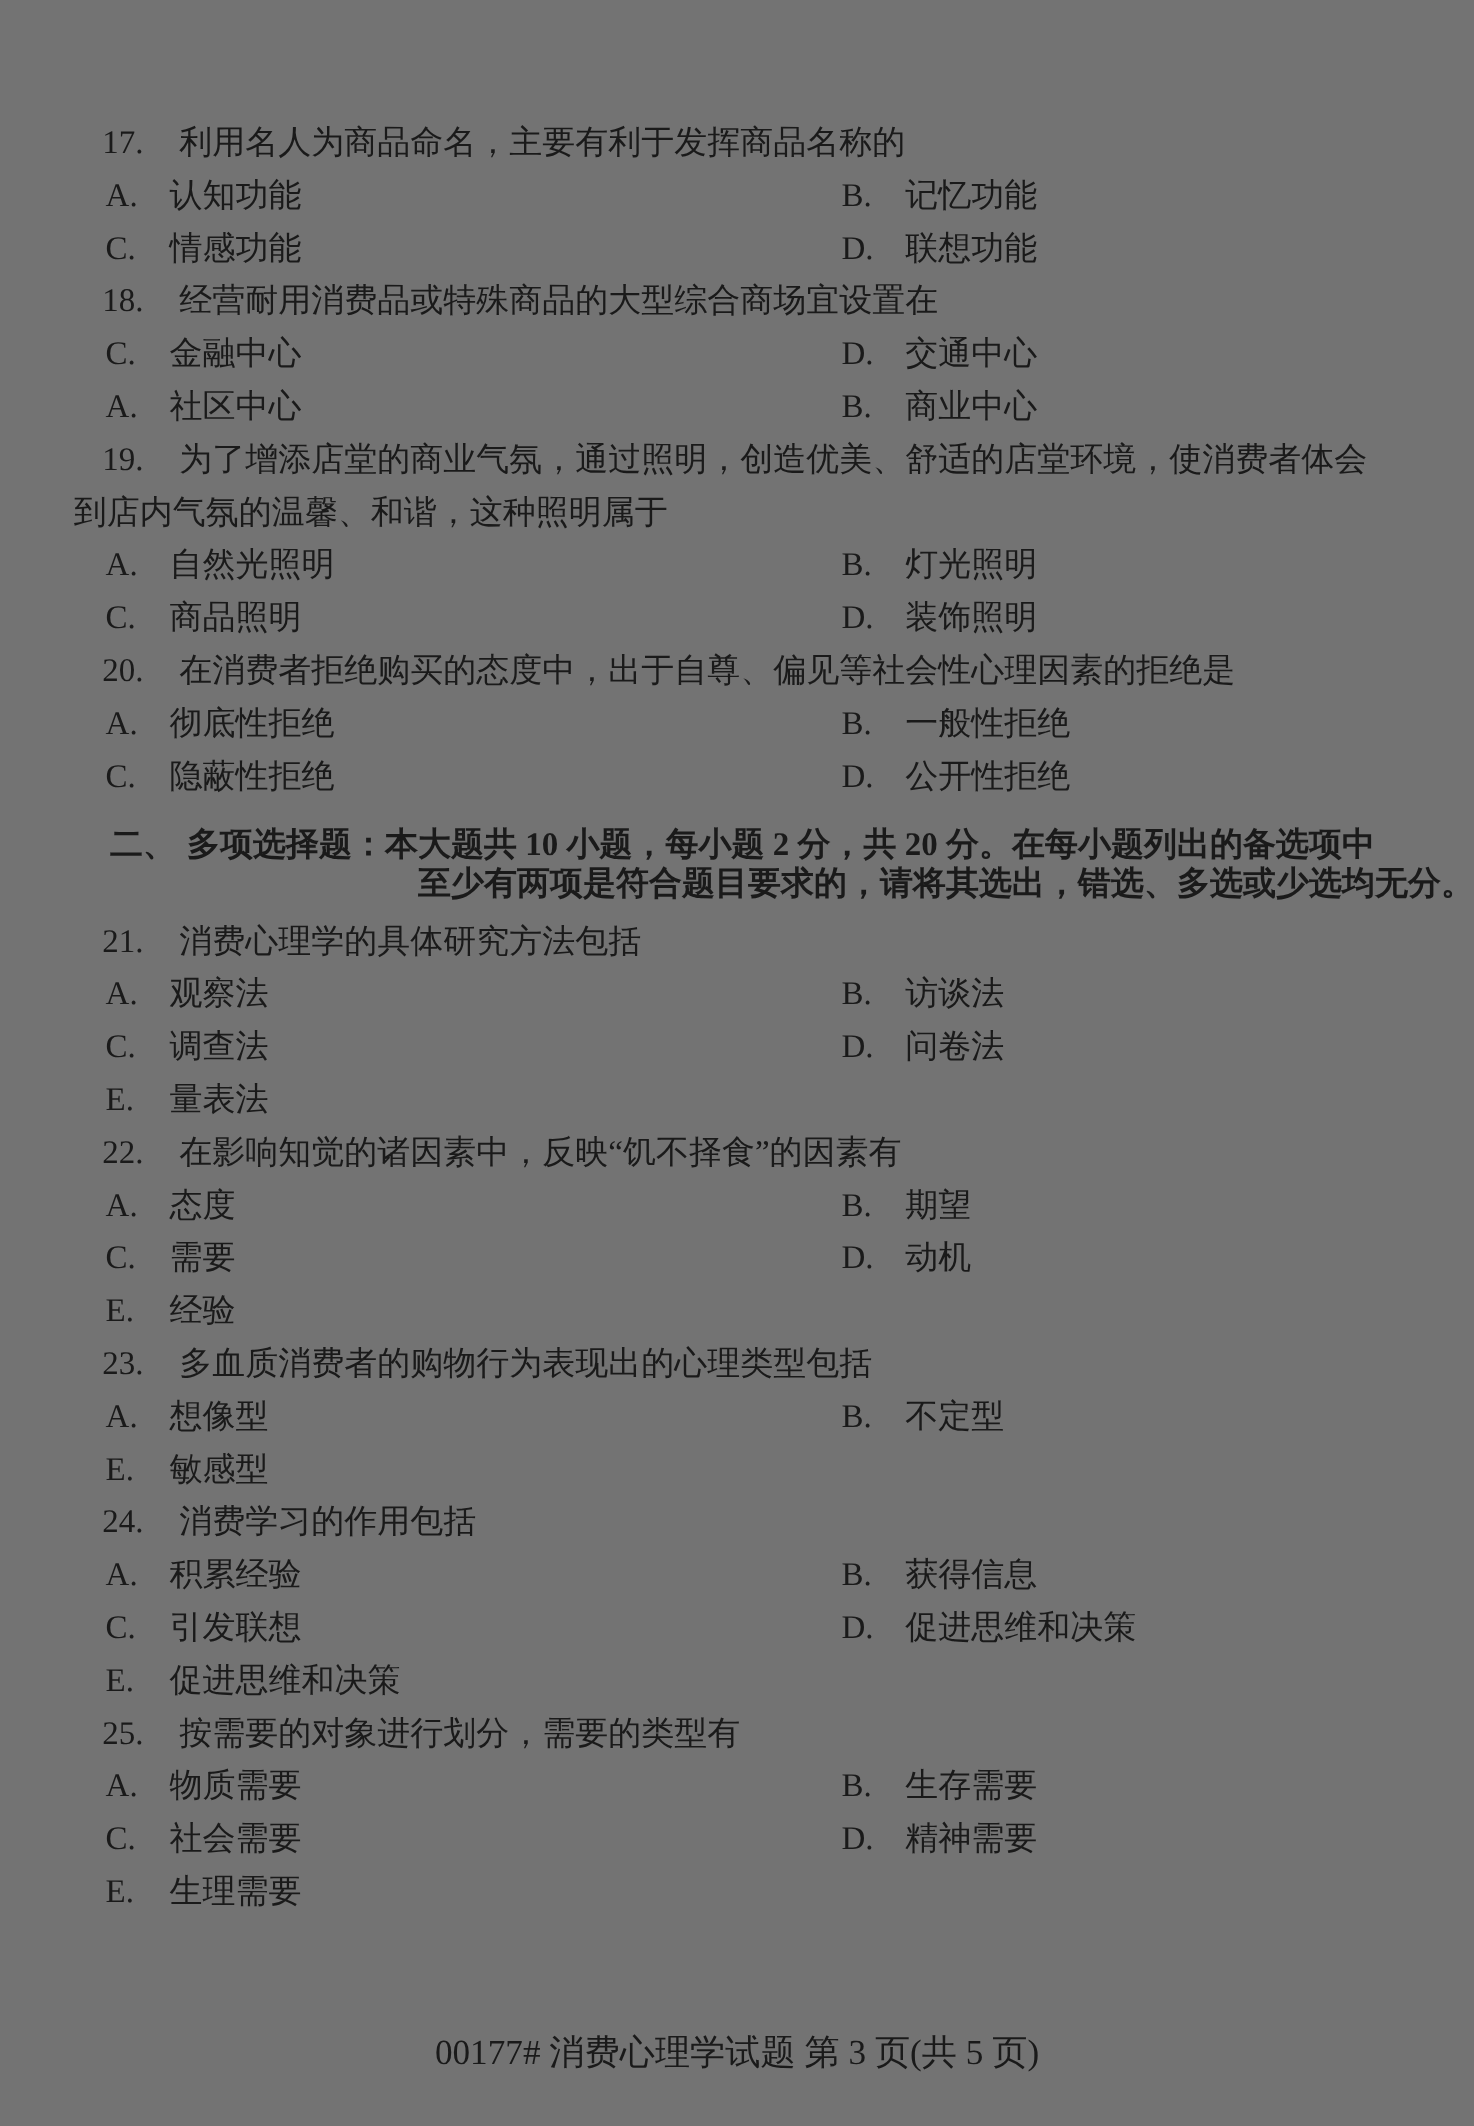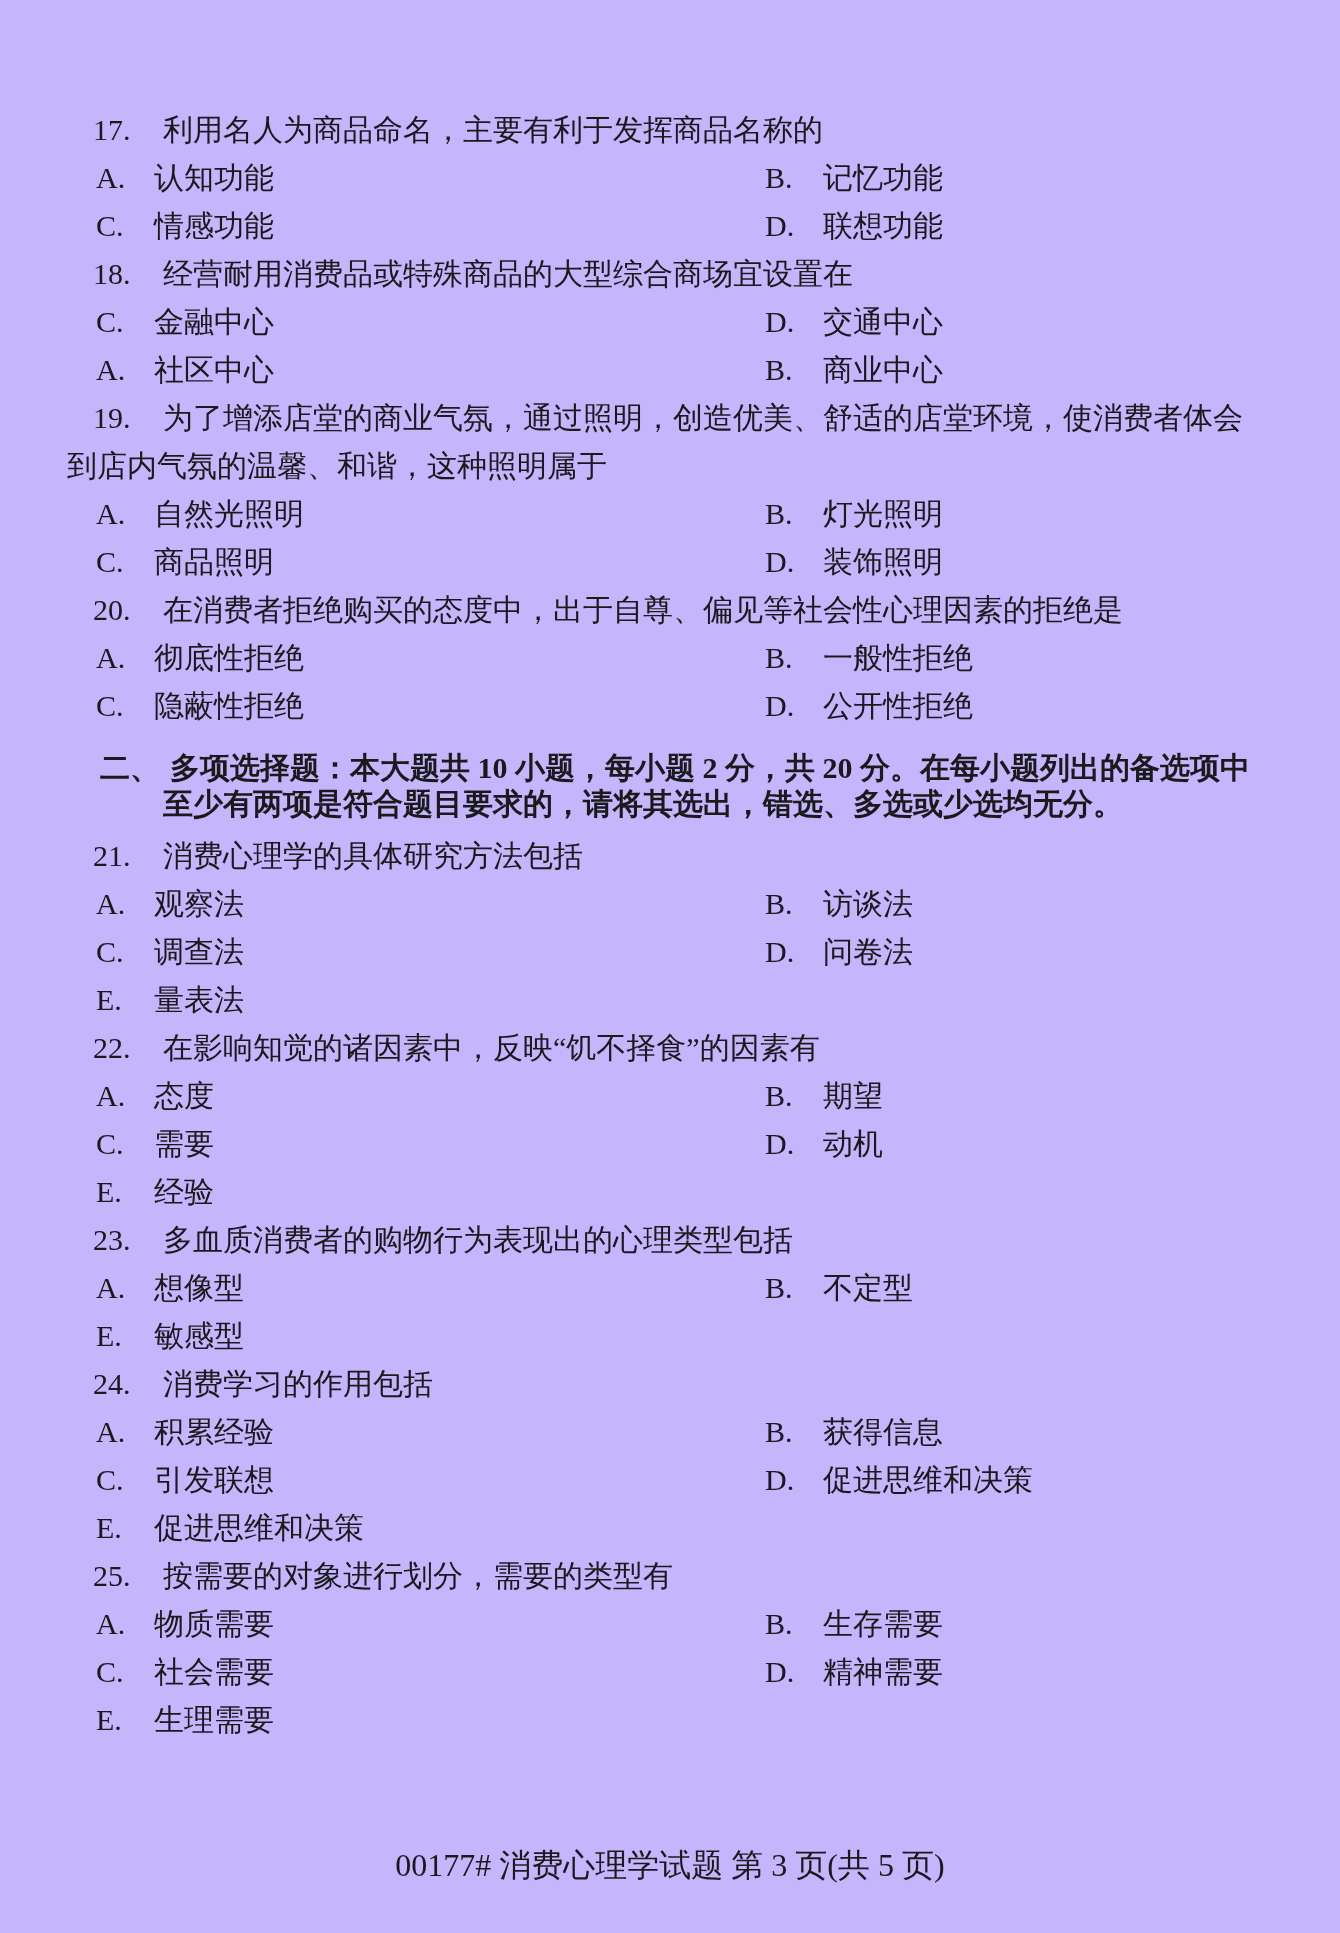--- a/index.html
+++ b/index.html
@@ -5,21 +5,21 @@
   html, body {
     margin: 0;
     padding: 0;
     background: #e8e8e8;
   }
   .page {
     position: relative;
     width: 1340px;
     height: 1933px;
     margin: 0 auto;
-    background: #c4b5fd;
+    background: #737373;
     color: #1a1a1a;
     font-family: "Liberation Serif", "DejaVu Serif", serif;
     overflow: hidden;
   }
   .content {
     position: absolute;
     top: 106px;
     left: 0;
     width: 1340px;
   }
@@ -56,20 +56,21 @@
     line-height: 36px;
     font-size: 30px;
   }
   .sec-first {
     margin-top: 20px;
     padding-left: 100px;
   }
   .sec-cont {
     padding-left: 163px;
     margin-bottom: 10px;
+    text-align: right;
   }
   .footer {
     position: absolute;
     top: 1848px;
     left: 0;
     width: 1340px;
     text-align: center;
     font-size: 32px;
     line-height: 34px;
     color: #1a1a1a;

